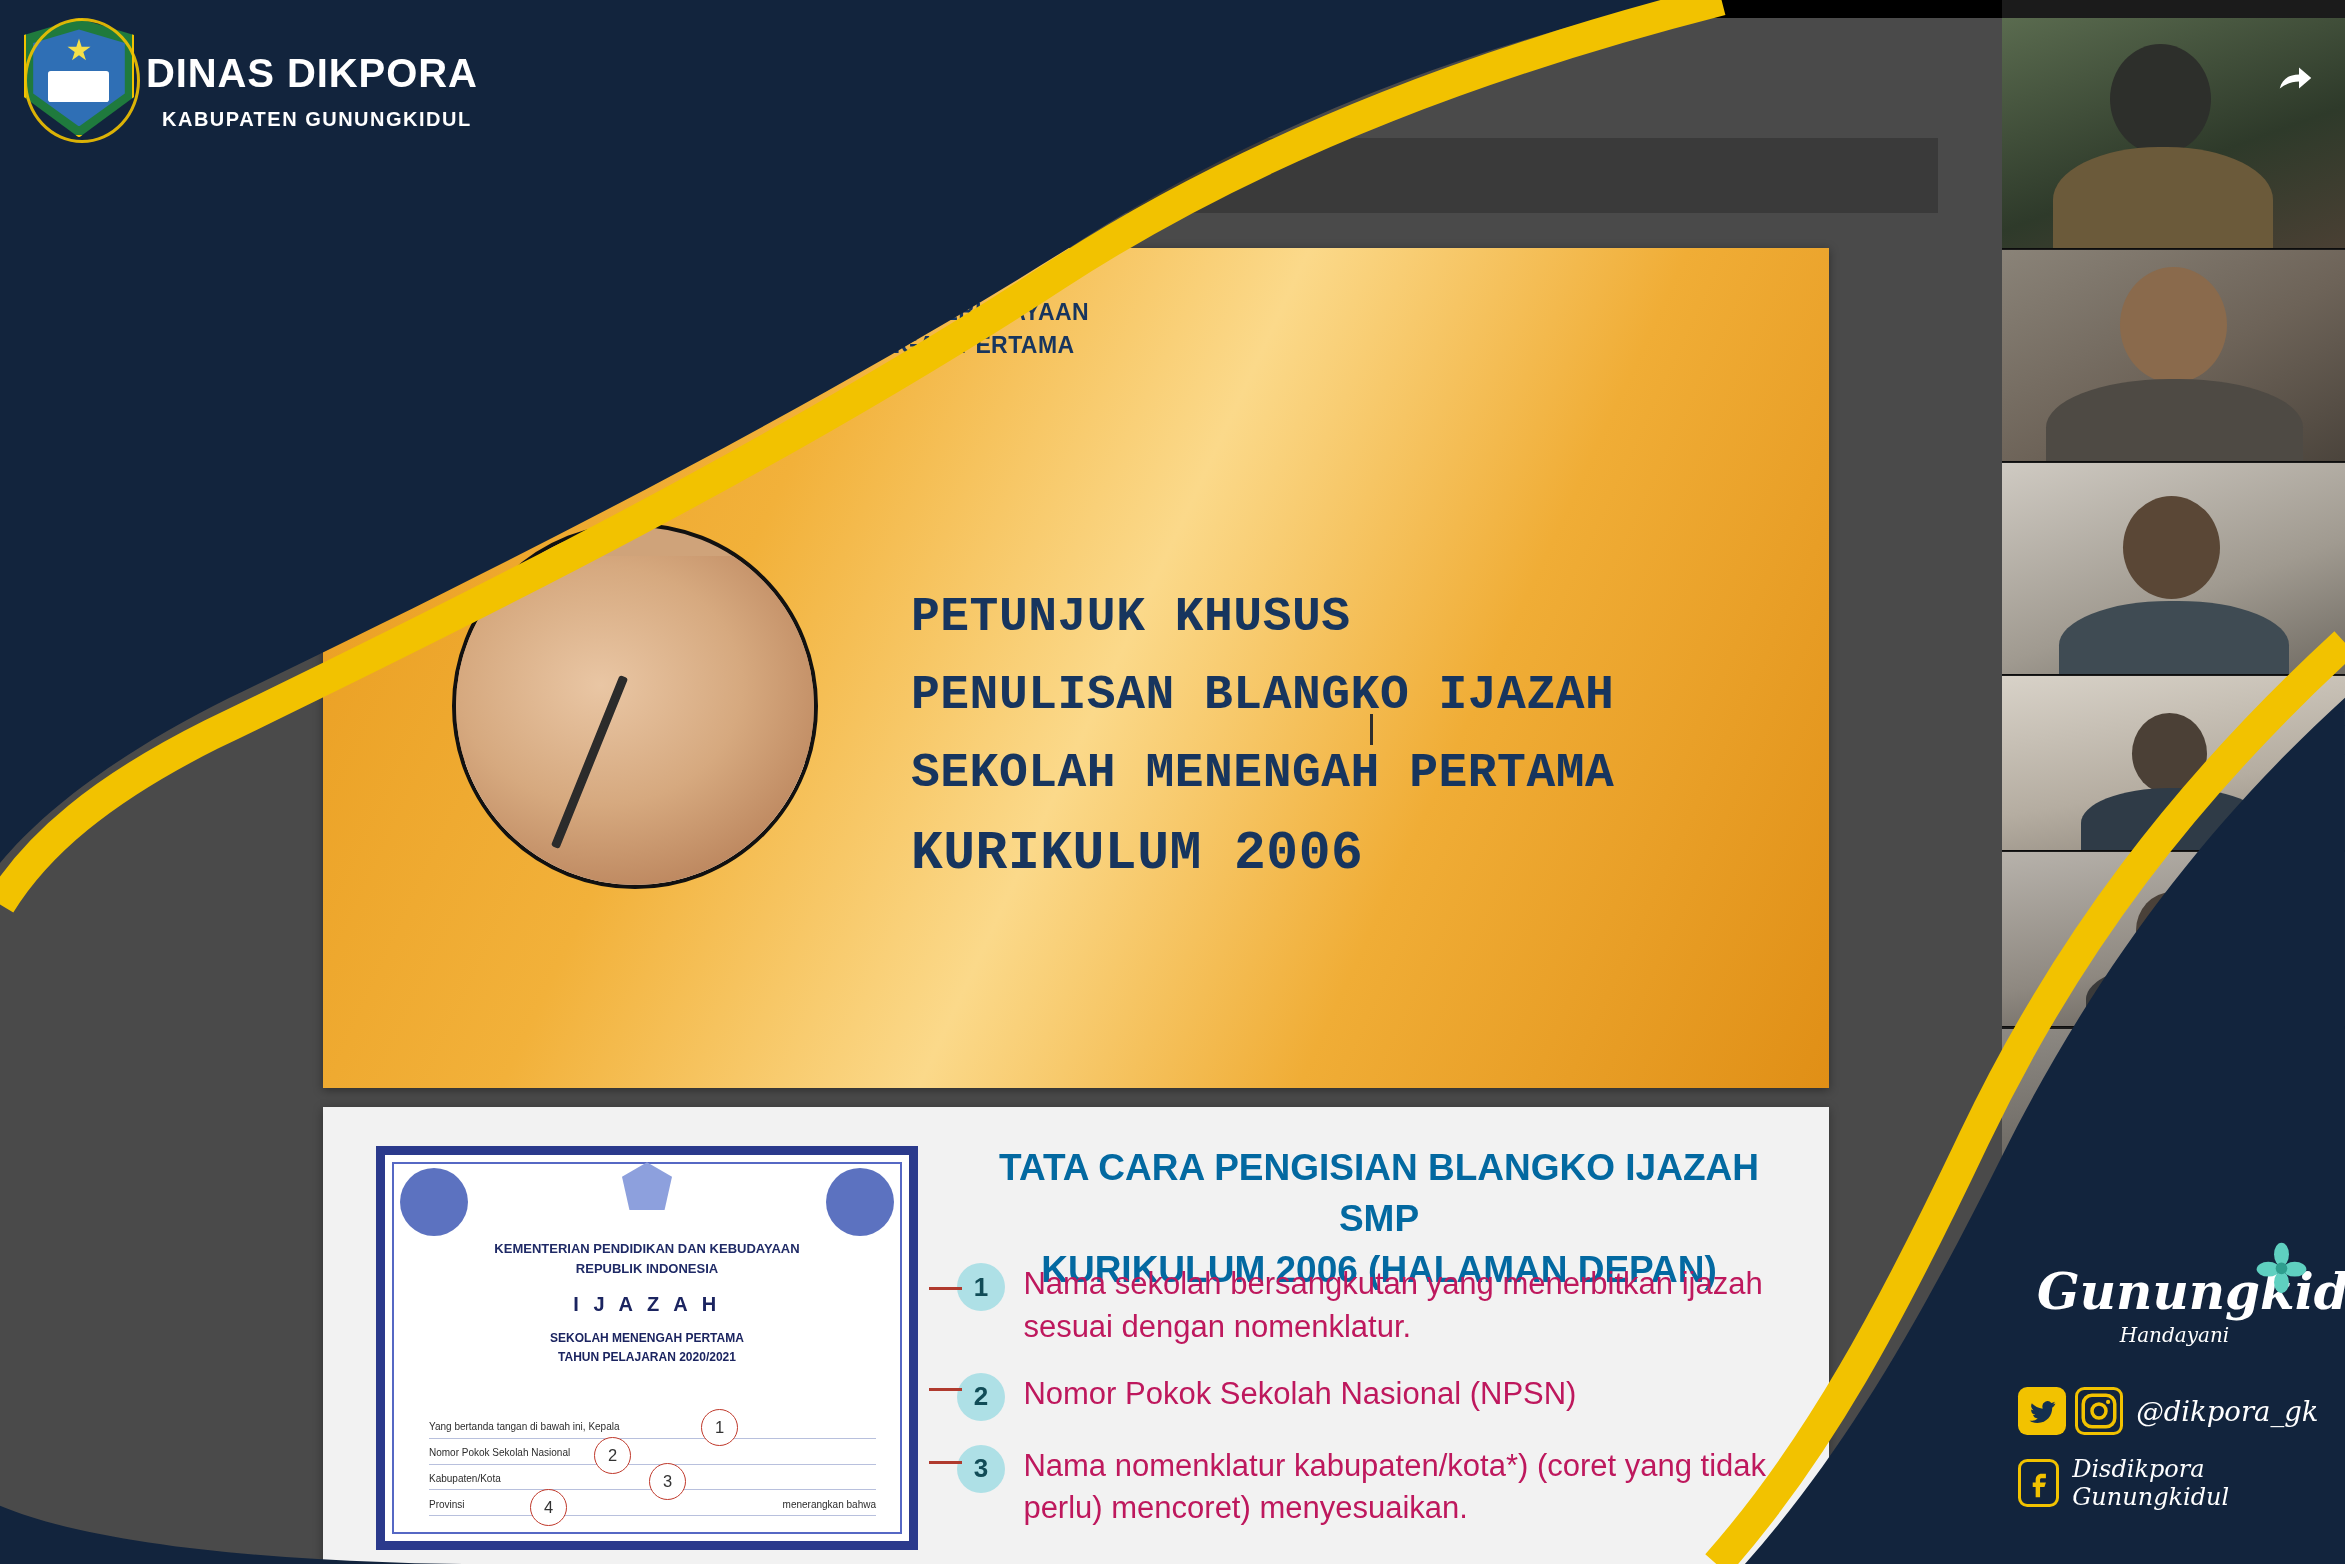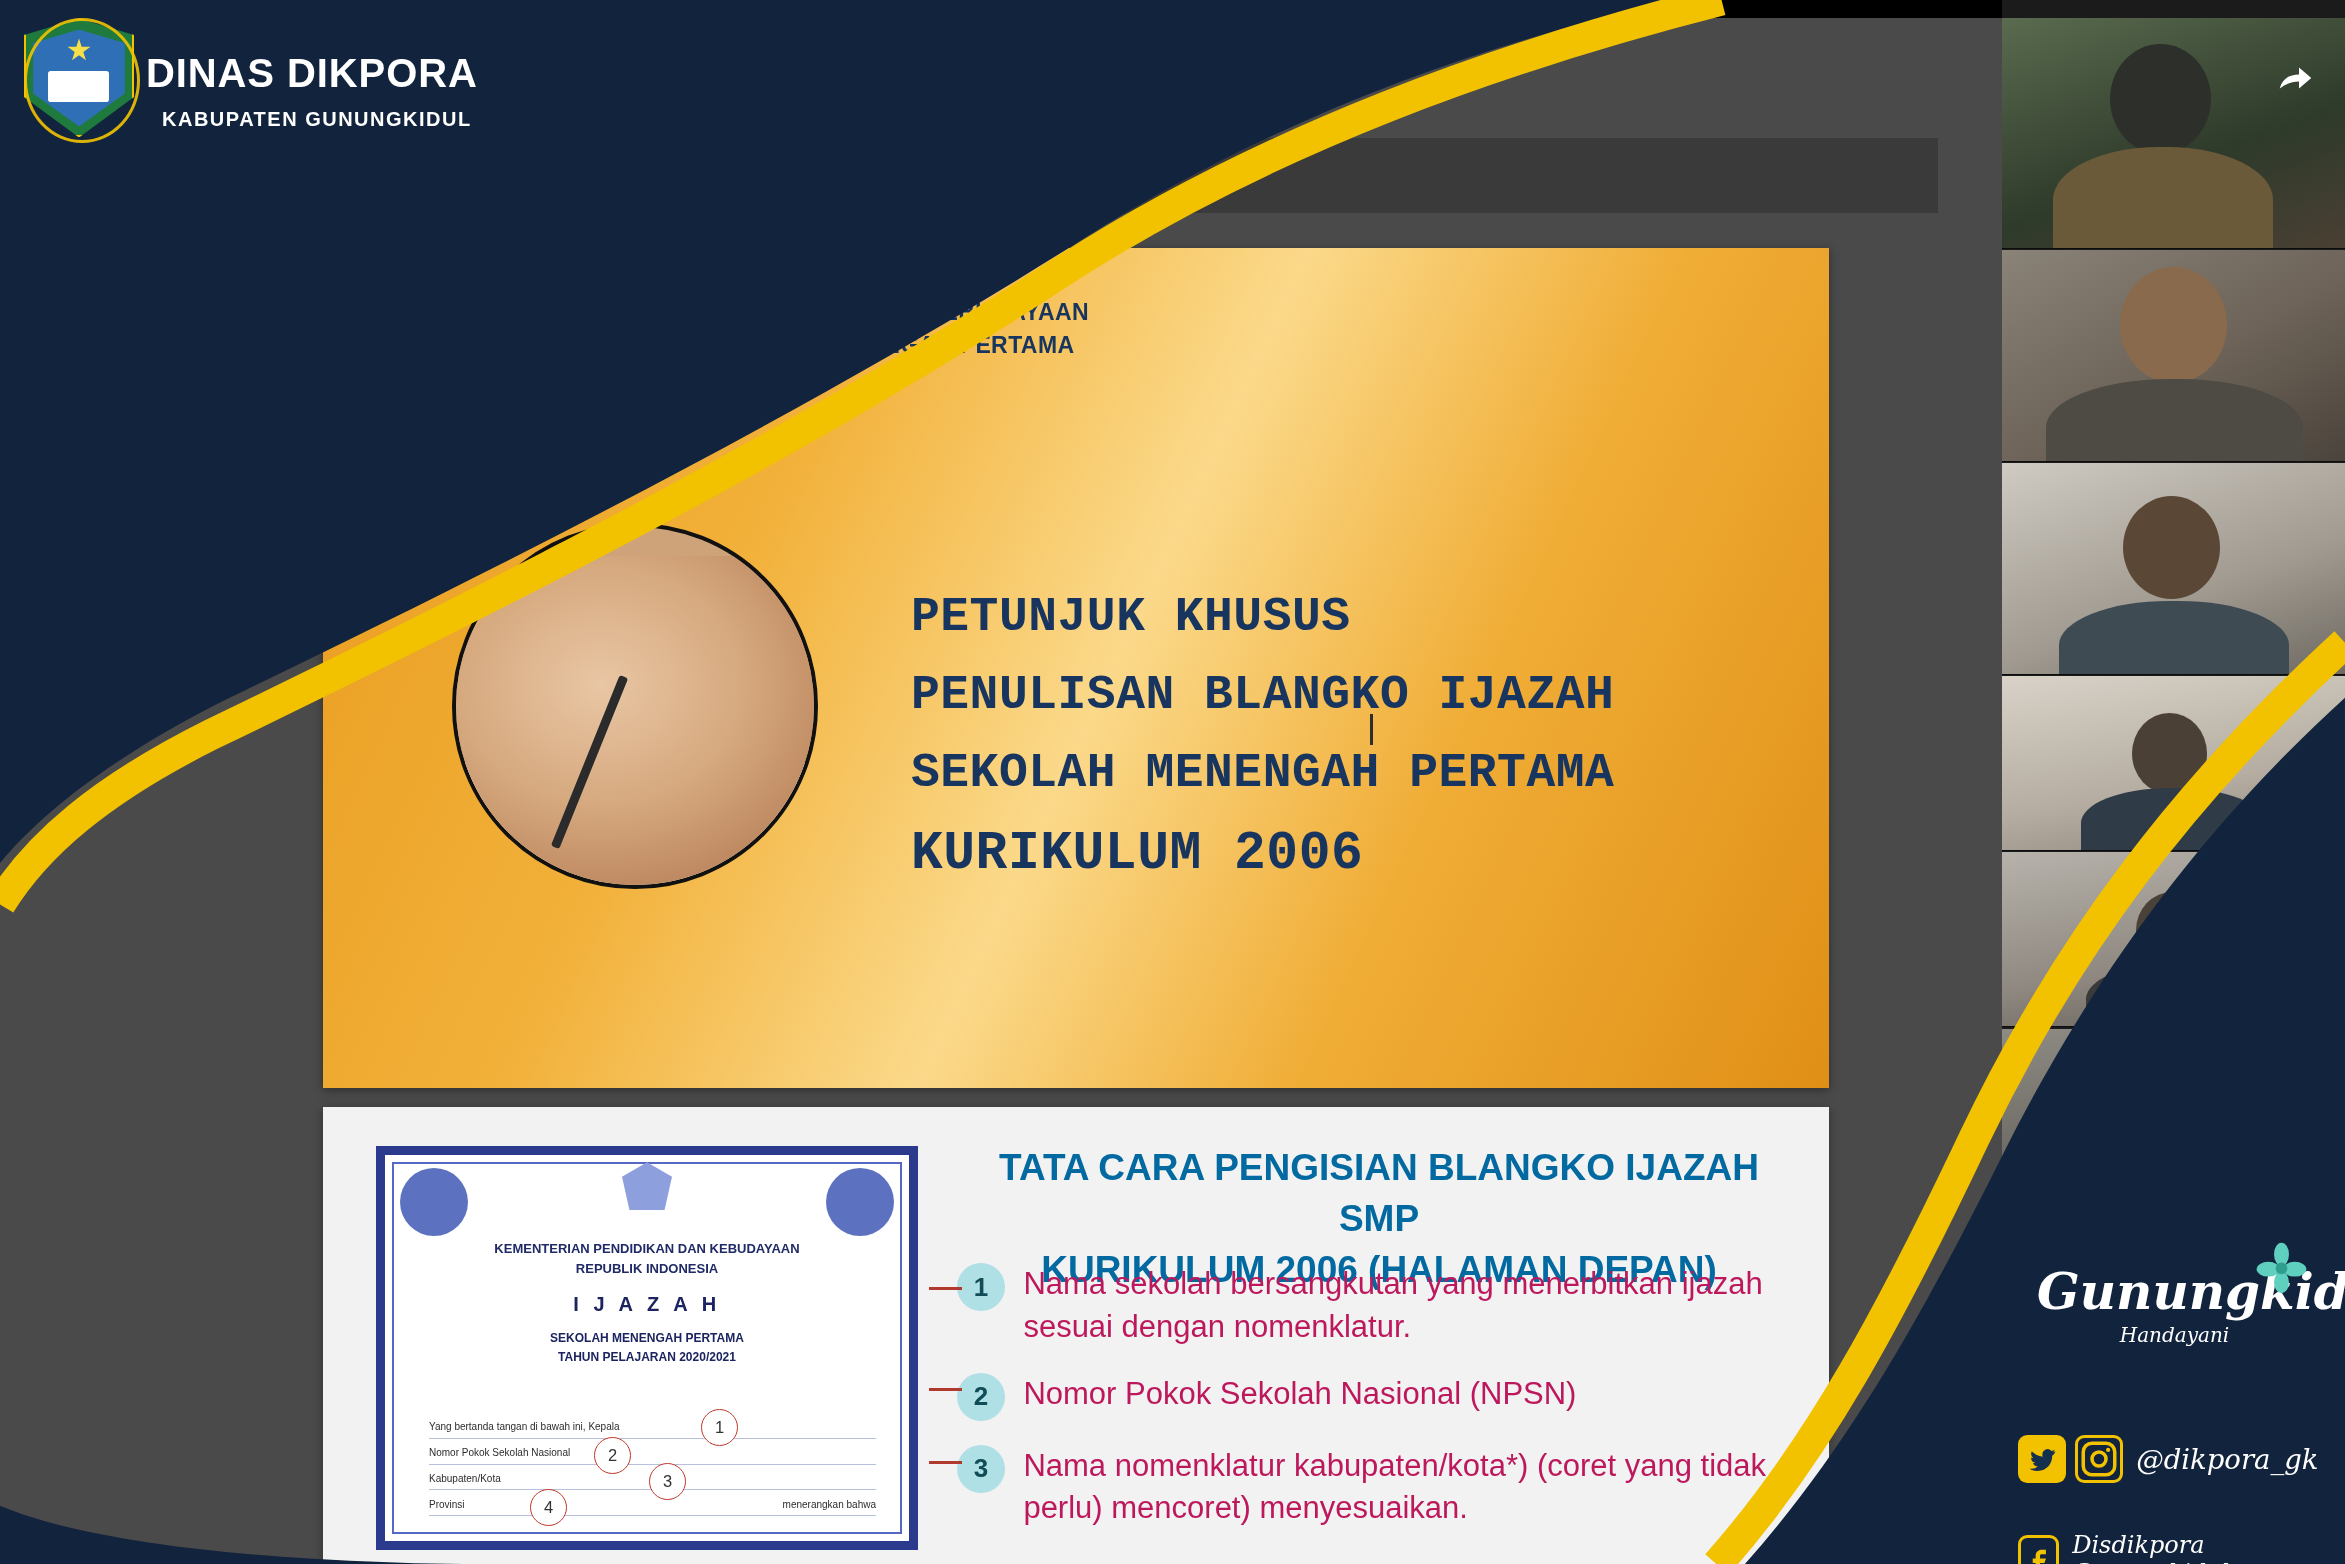--- a/index.html
+++ b/index.html
@@ -111,21 +111,21 @@
   .header-sub{position:absolute;left:162px;top:108px;color:#fff;font-weight:bold;font-size:20px;letter-spacing:1.5px;}
 
   
   .gk-brand{position:absolute;right:33px;top:1267px;width:275px;text-align:center;}
   .gk-word{color:#fff;font-family:"DejaVu Serif",serif;font-style:italic;font-size:50px;font-weight:bold;line-height:1;}
   .gk-sub{color:#fff;font-style:italic;font-size:20px;margin-top:5.5px;font-family:"DejaVu Serif",serif;}
   .gk-flower{position:absolute;right:3.7px;top:-26px;width:53px;height:53px;}
   .gk-flower svg{width:53px;height:53px;}
 
   .social{position:absolute;right:24px;top:1387px;width:303px;}
-  .srow{display:flex;align-items:center;margin-bottom:20px;margin-top:48px;}
+  .srow{display:flex;align-items:center;margin-bottom:20px;}
   .sicon{width:48px;height:48px;border-radius:9.2px;background:#f2c200;display:flex;align-items:center;justify-content:center;margin-right:9.2px;}
   .sicon svg{width:31px;height:31px;fill:#14304f;}
   .sicon2{width:48px;height:48px;border-radius:9.2px;border:3.7px solid #f2c200;box-sizing:border-box;display:flex;align-items:center;justify-content:center;margin-right:13px;}
   .shandle{color:#fff;font-family:"DejaVu Serif",serif;font-style:italic;font-size:27.5px;}
   .shandle-sm{font-size:24px;}
 
   .site-pill{position:absolute;left:1552px;top:1462px;background:#f2c200;color:#14304f;
       font-family:"DejaVu Serif",serif;font-style:italic;font-weight:bold;font-size:23px;padding:7.3px 20px;border-radius:3.7px;}
 </style>
 </head>

